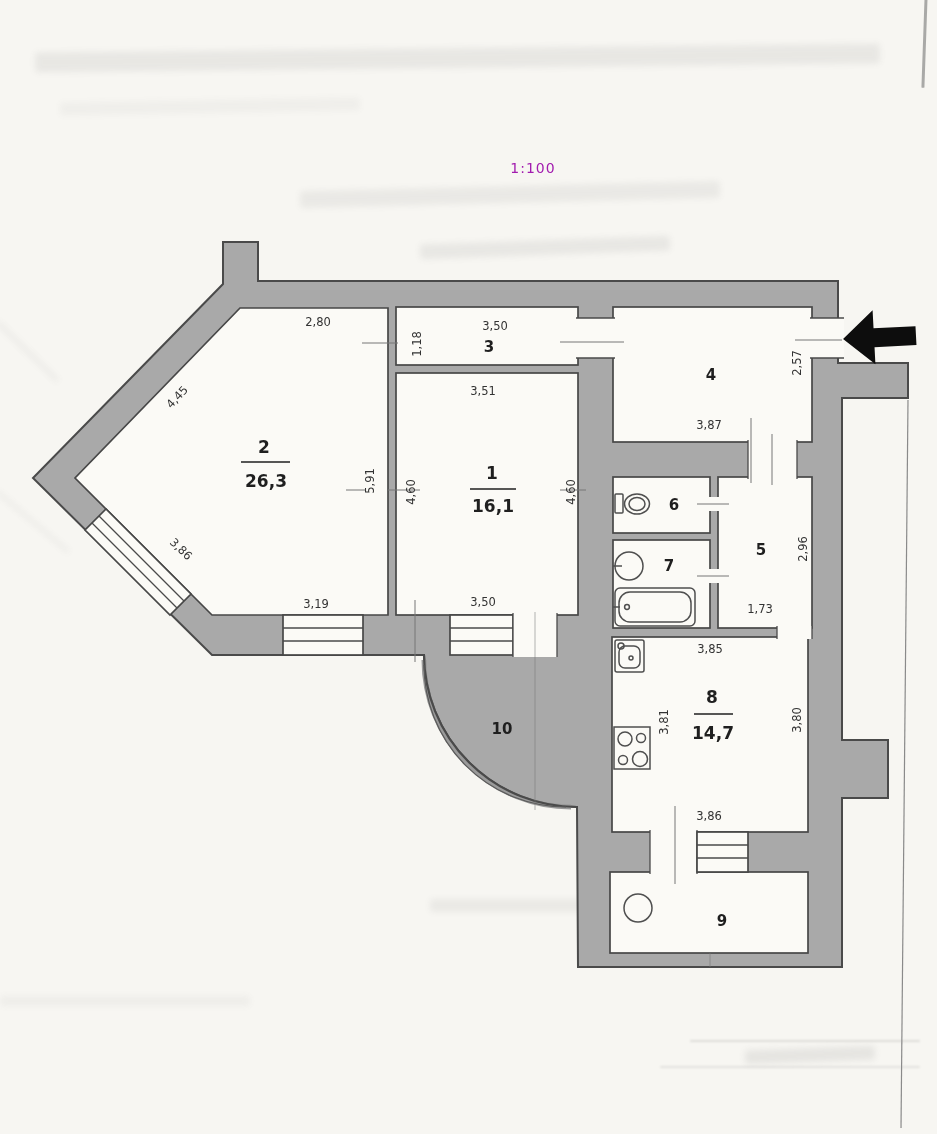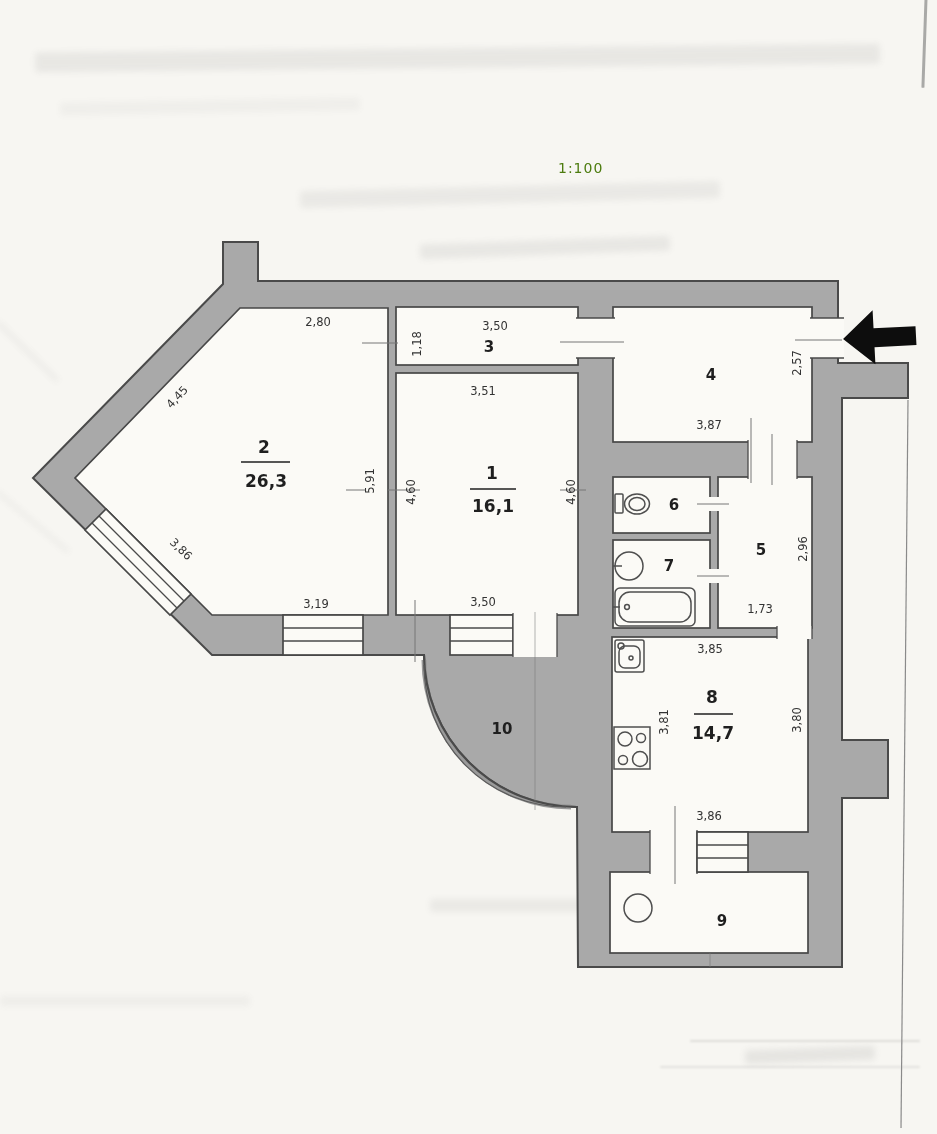--- a/index.html
+++ b/index.html
@@ -1,20 +1,20 @@
 <!DOCTYPE html>
 <html><head>
 <meta charset="utf-8">
 <style>
   html,body{margin:0;padding:0;background:#e8e6e2;}
   .page{position:relative;width:937px;height:1134px;background:#f7f6f2;overflow:hidden;
         font-family:"DejaVu Sans",sans-serif;}
   .smudge{position:absolute;background:#6b6b6b;filter:blur(3px);border-radius:3px;pointer-events:none;}
-  .scale-label{position:absolute;left:558px;top:160px;width:70px;text-align:left;
-               font:14px "DejaVu Sans",sans-serif;color:#4d7c0f;letter-spacing:1px;}
+  .scale-label{position:absolute;left:498px;top:160px;width:70px;text-align:center;
+               font:14px "DejaVu Sans",sans-serif;color:#a21caf;letter-spacing:1px;}
   svg{position:absolute;left:0;top:0;}
   .wall{fill:#a9a9a9;stroke:#4a4a4a;stroke-width:2;}
   .room{fill:#fbfaf6;stroke:#474747;stroke-width:1.7;}
   .opening{fill:#fbfaf6;stroke:none;}
   .winline{stroke:#4a4a4a;stroke-width:1.3;fill:none;}
   .jamb{stroke:#4a4a4a;stroke-width:1.3;}
   .tick{stroke:#777;stroke-width:1;}
   .fixture{fill:none;stroke:#4f4f4f;stroke-width:1.5;}
   .dim{font:11.5px "DejaVu Sans",sans-serif;fill:#333;}
   .rn{font:bold 17px "DejaVu Sans",sans-serif;fill:#1f1f1f;}

